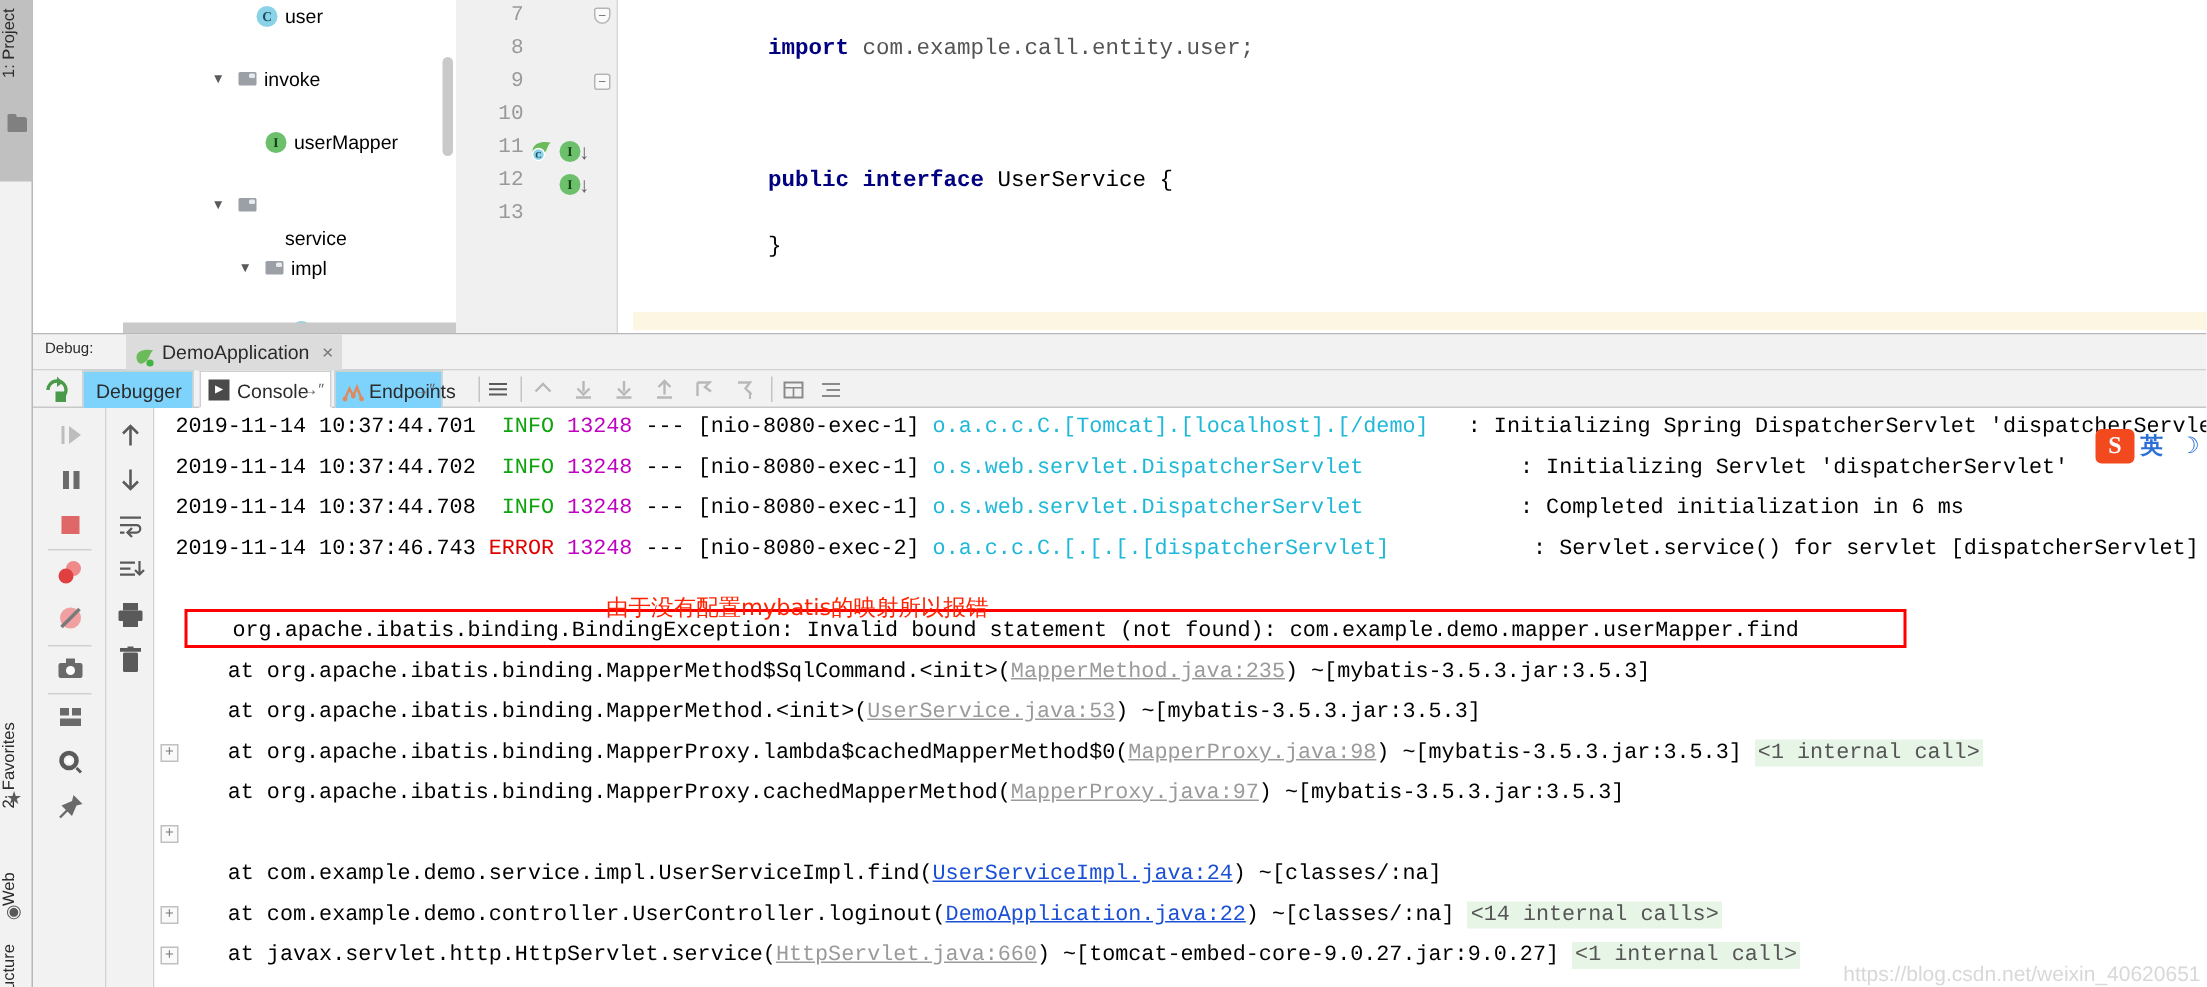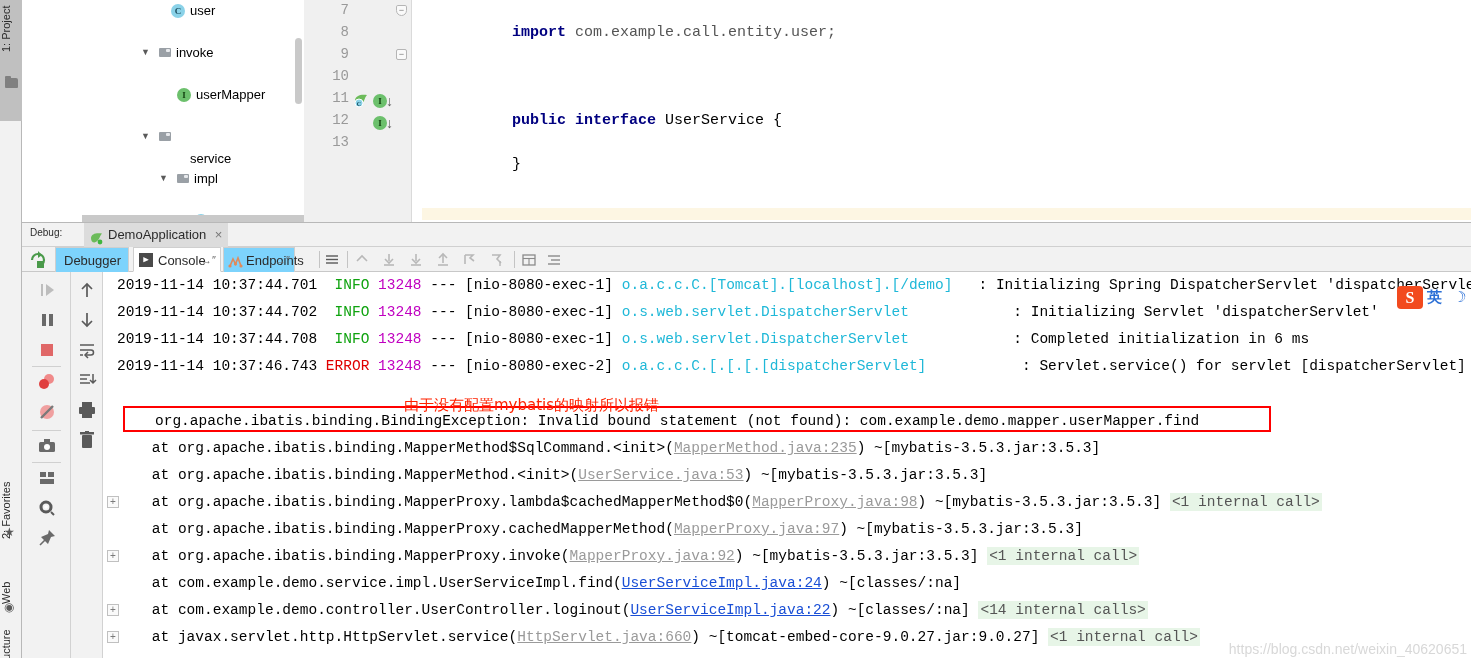--- a/index.html
+++ b/index.html
@@ -627,26 +627,25 @@
       <div class="logline" style="top:163px; left:14px;"><span>    at org.apache.ibatis.binding.MapperMethod$SqlCommand.&lt;init&gt;(</span><span class="link-gray">MapperMethod.java:235</span><span>) ~[mybatis-3.5.3.jar:3.5.3]</span></div>
 
       <div class="logline" style="top:190px; left:14px;"><span>    at org.apache.ibatis.binding.MapperMethod.&lt;init&gt;(</span><span class="link-gray">UserService.java:53</span><span>) ~[mybatis-3.5.3.jar:3.5.3]</span></div>
 
       <div class="expander" style="top:224px;">+</div>
       <div class="logline" style="top:217px; left:14px;"><span>    at org.apache.ibatis.binding.MapperProxy.lambda$cachedMapperMethod$0(</span><span class="link-gray">MapperProxy.java:98</span><span>) ~[mybatis-3.5.3.jar:3.5.3] </span><span class="internal">&lt;1 internal call&gt;</span></div>
 
       <div class="logline" style="top:244px; left:14px;"><span>    at org.apache.ibatis.binding.MapperProxy.cachedMapperMethod(</span><span class="link-gray">MapperProxy.java:97</span><span>) ~[mybatis-3.5.3.jar:3.5.3]</span></div>
 
       <div class="expander" style="top:278px;">+</div>
-      <div class="logline" style="top:271px; left:14px;"><span>    at org.apache.ibatis.binding.MapperProxy.invoke(</span><span class="link-gray">MapperProxy.java:92</span><span>) ~[mybatis-3.5.3.jar:3.5.3] </span><span class="internal">&lt;1 internal call&gt;</span></div>
 
       <div class="logline" style="top:298px; left:14px;"><span>    at com.example.demo.service.impl.UserServiceImpl.find(</span><span class="link-blue">UserServiceImpl.java:24</span><span>) ~[classes/:na]</span></div>
 
       <div class="expander" style="top:332px;">+</div>
-      <div class="logline" style="top:325px; left:14px;"><span>    at com.example.demo.controller.UserController.loginout(</span><span class="link-blue">UserServiceImpl.java:22</span><span>) ~[classes/:na] </span><span class="internal">&lt;14 internal calls&gt;</span></div>
+      <div class="logline" style="top:325px; left:14px;"><span>    at com.example.demo.controller.UserController.loginout(</span><span class="link-blue">DemoApplication.java:22</span><span>) ~[classes/:na] </span><span class="internal">&lt;14 internal calls&gt;</span></div>
 
       <div class="expander" style="top:359px;">+</div>
       <div class="logline" style="top:352px; left:14px;"><span>    at javax.servlet.http.HttpServlet.service(</span><span class="link-gray">HttpServlet.java:660</span><span>) ~[tomcat-embed-core-9.0.27.jar:9.0.27] </span><span class="internal">&lt;1 internal call&gt;</span></div>
 
       <div class="err-box" style="top:134px;"></div>
 
       <div class="watermark">https://blog.csdn.net/weixin_40620651</div>
     </div>
   </div>
 

